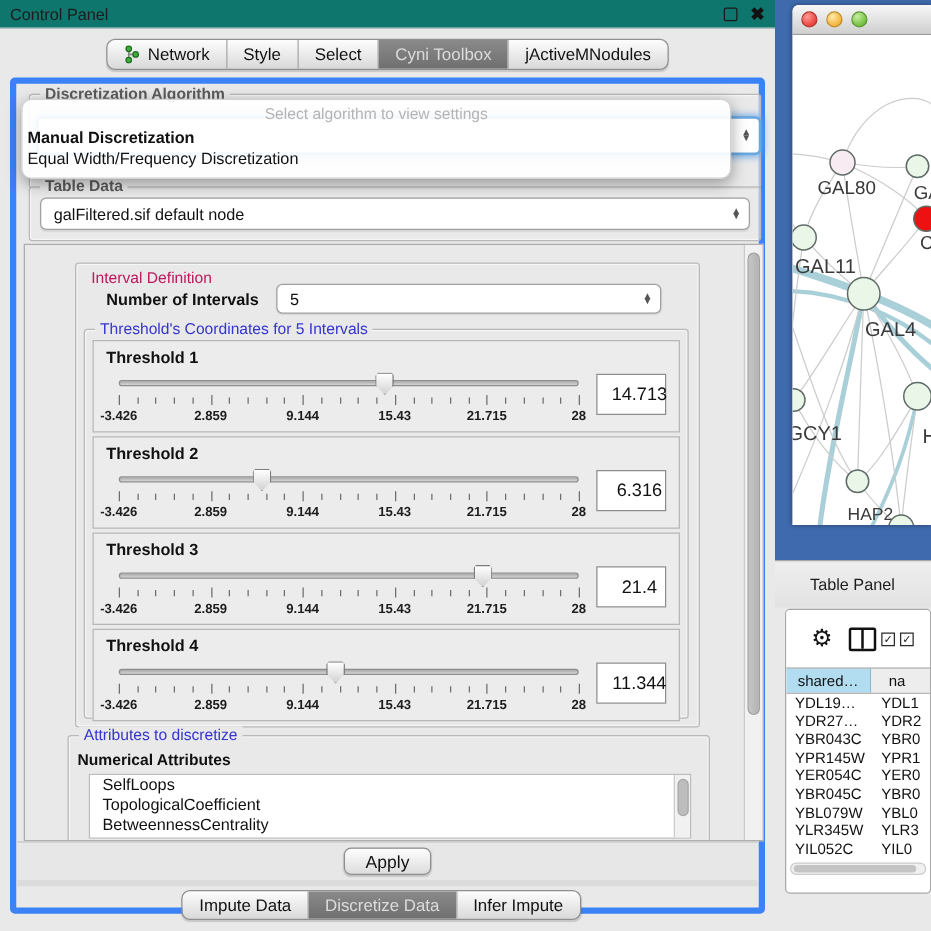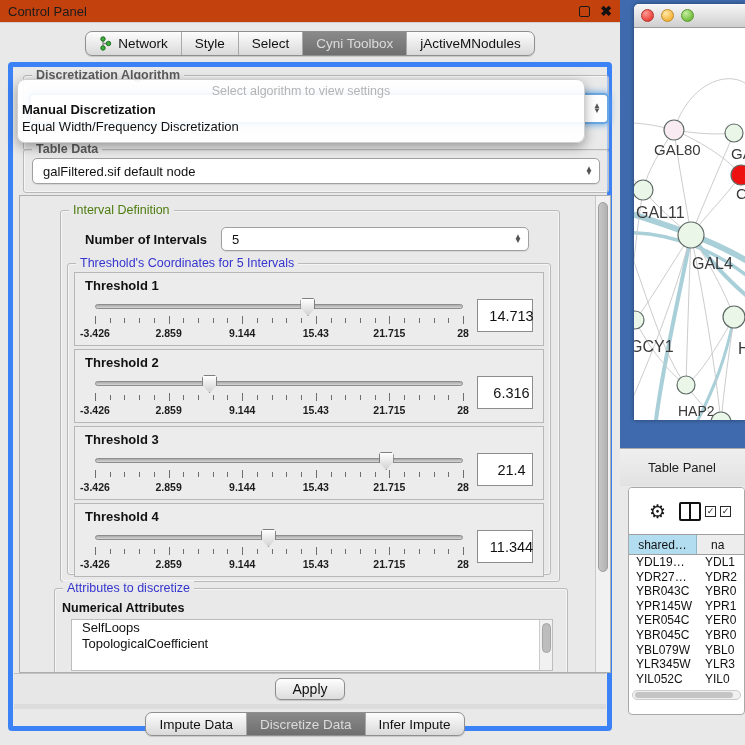--- a/index.html
+++ b/index.html
@@ -2,41 +2,41 @@
 <html><head>
 <meta charset="utf-8">
 <style>
   * { margin:0; padding:0; box-sizing:border-box; }
   html,body { width:745px; height:745px; }
   body { font-family:"Liberation Sans", sans-serif; background:#e9e9e9; position:relative; overflow:hidden; }
   .screen { position:absolute; inset:0; width:745px; height:745px; background:#e9e9e9; }
 
   
   .dock { position:absolute; left:0; top:0; width:620px; height:745px; background:#e9e9e9; }
-  .titlebar { position:absolute; left:0; top:0; width:100%; height:23px; background:#c2410c; border-bottom:1px solid #cfcfcf; display:flex; align-items:center; padding:0 8px; }
+  .titlebar { position:absolute; left:0; top:0; width:100%; height:23px; background:#0f766e; border-bottom:1px solid #cfcfcf; display:flex; align-items:center; padding:0 8px; }
   .titlebar .t { font-size:13px; color:#1c1c1c; }
   .titlebar .sp { flex:1; }
   .float-btn { width:11px; height:11px; border:1.6px solid #1a1a1a; border-radius:2px; margin-right:10px; }
   .close-btn { font-size:14px; font-weight:bold; color:#111; line-height:1; }
 
   
   .seg-bar { display:flex; border:1px solid #8f8f8f; border-radius:7px; overflow:hidden; background:linear-gradient(#fdfdfd,#d9d9d9); box-shadow:0 1px 1px rgba(0,0,0,.15); height:25px; }
   .seg { display:flex; align-items:center; padding:0 13px; font-size:13.5px; color:#111; border-right:1px solid #a8a8a8; white-space:nowrap; }
   .seg:last-child { border-right:none; }
   .seg.active { background:linear-gradient(#8a8a8a,#6f6f6f); color:#dcdcdc; }
   .topbar-wrap { position:absolute; top:31px; left:0; width:620px; display:flex; justify-content:center; }
   .net-ico { margin-right:6px; }
 
   
   .outer-panel { position:absolute; left:8px; top:62px; width:604px; height:669px; border:5px solid #3b82f6; border-radius:4px; background:#e9e9e9; }
 
   .groupbox { position:absolute; border:1px solid #b9b9b9; border-radius:3px; box-shadow:inset 0 0 0 1px rgba(255,255,255,.55); }
   .groupbox > .gtitle { position:absolute; top:-8px; left:8px; background:#e9e9e9; padding:0 4px; font-size:12.5px; }
   .gtitle.gray { color:#5c5c5c; font-weight:bold; }
-  .gtitle.green { color:#4d7c0f; }
+  .gtitle.green { color:#be185d;margin-top:12px; }
   .gtitle.blue { color:#3434cf; }
 
   .combo { background:#fff; border:1px solid #a0a0a0; border-radius:5px; display:flex; align-items:center; font-size:13px; color:#111; padding:0 6px 0 10px; box-shadow:0 1px 1px rgba(0,0,0,.08); }
   .combo .val { flex:1; overflow:hidden; white-space:nowrap; }
   .stepper { display:flex; flex-direction:column; align-items:center; line-height:.55; color:#555; font-size:8px; }
 
   
   .algo-combo { position:absolute; left:16px; top:26px; width:580px; height:31px; border:2px solid #6aa7e0; box-shadow:0 0 6px 1px rgba(90,160,230,.85); }
 
   
@@ -379,20 +379,21 @@
 
         <div class="groupbox" style="left:34px; top:392px; width:514px; height:96px;">
           <span class="gtitle blue">Attributes to discretize</span>
           <span class="attr-label">Numerical Attributes</span>
           <div class="listbox" id="attr-list">
             <div class="list-vsb">
                 <div class="thumb"></div>
               </div>
           <div class="li">SelfLoops</div>
               <div class="li">TopologicalCoefficient</div>
+              <div class="li">BetweennessCentrality</div>
             </div>
         </div>
 
         <div class="vsb">
           <div class="thumb" style="top:6px; height:370px;"></div>
         </div>
       </div>
 
       <div class="apply-band">
         <button class="btn">Apply</button>

